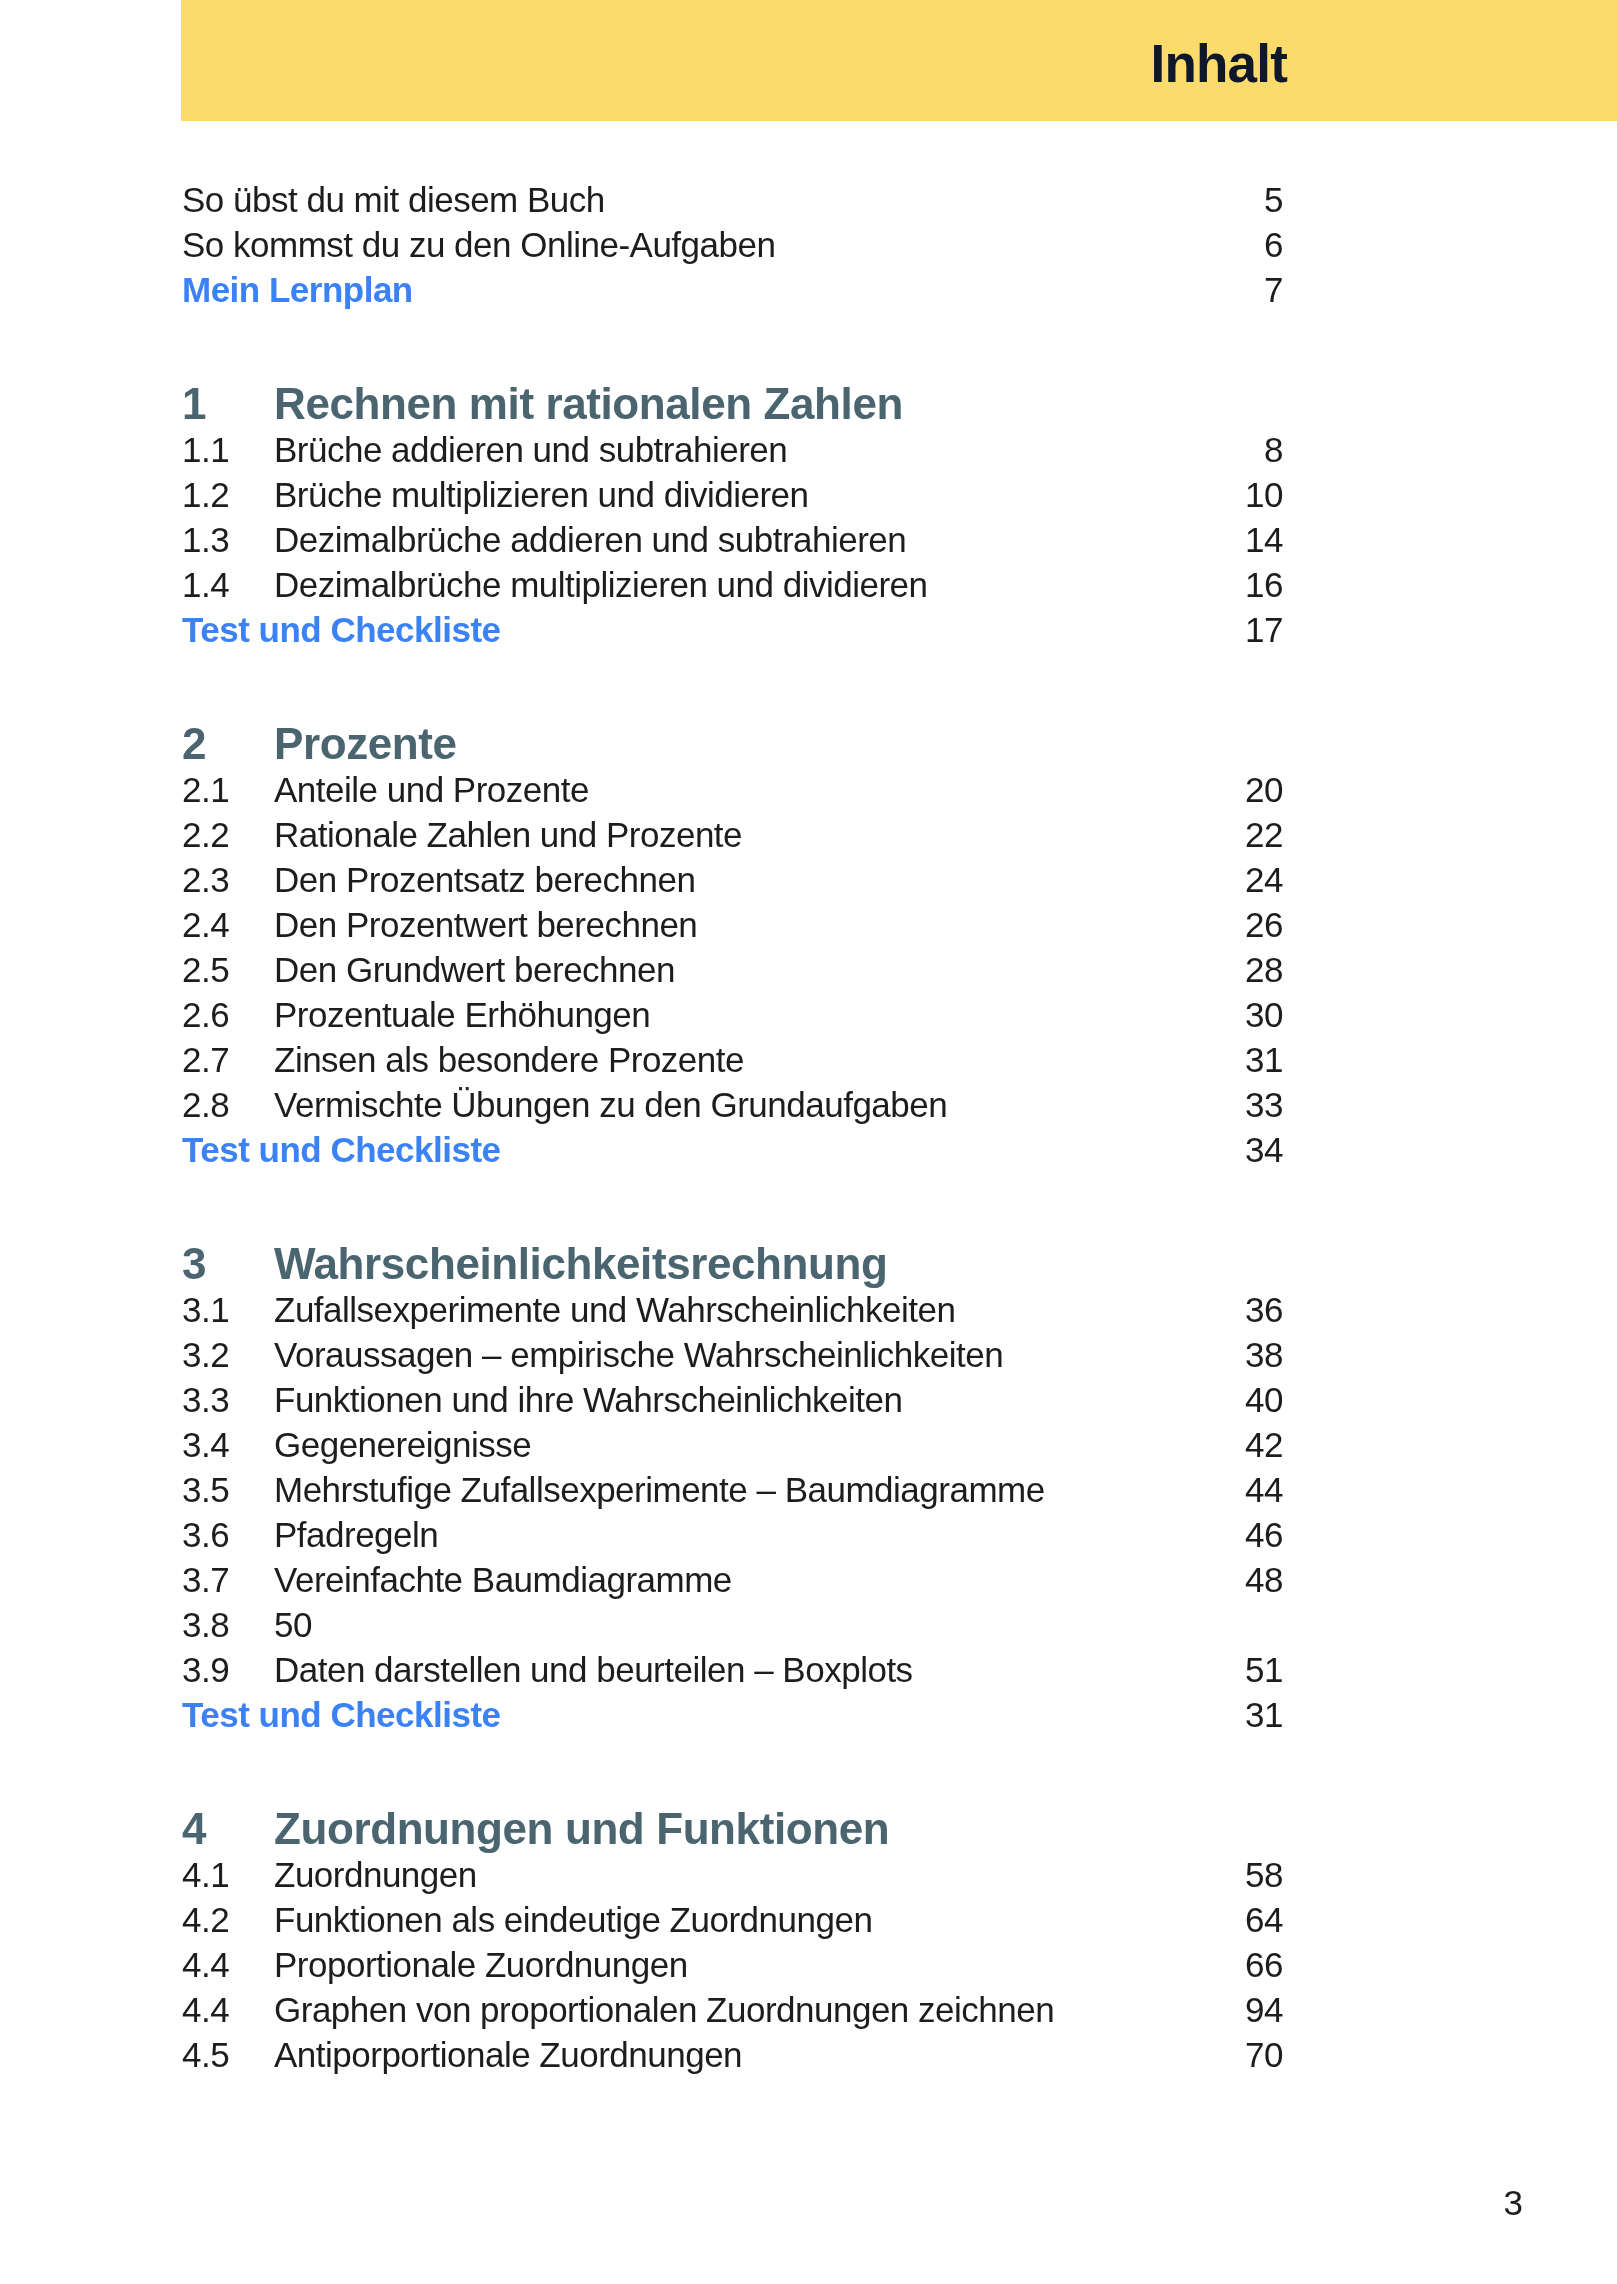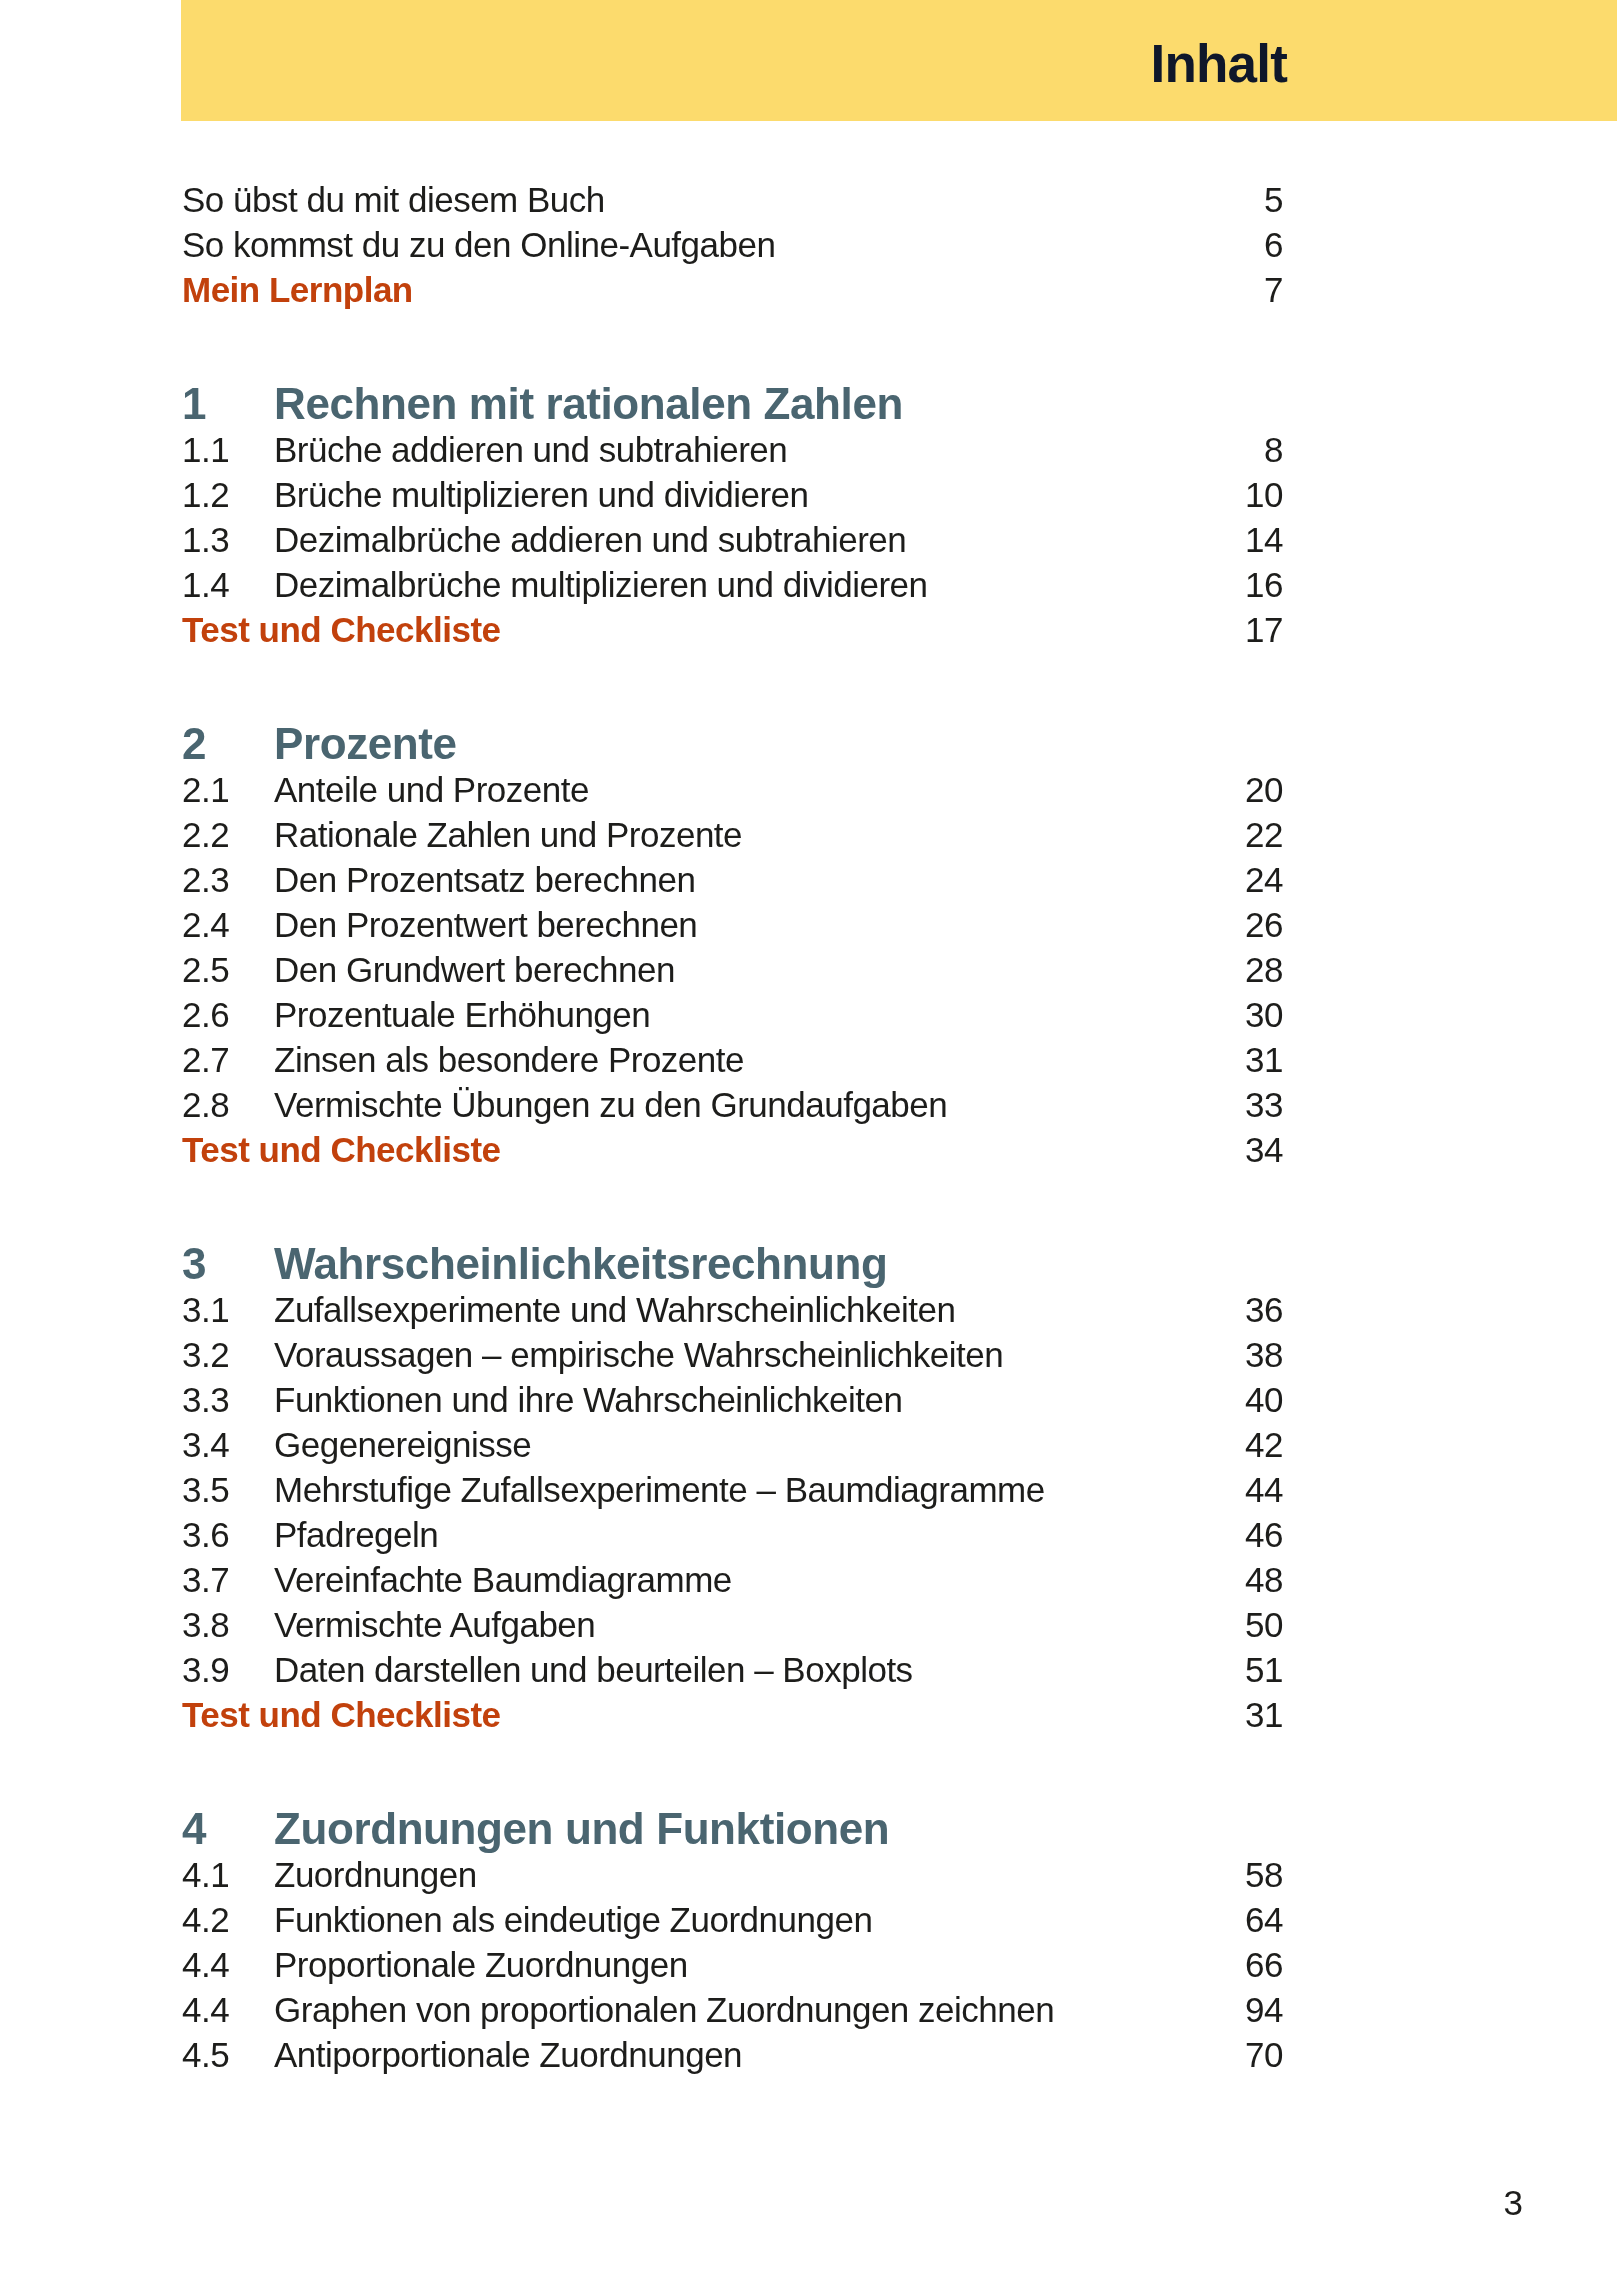--- a/index.html
+++ b/index.html
@@ -34,21 +34,21 @@
   }
   .heading .hnum{width:92px;flex:none;}
   .heading .htitle{flex:1;}
   .row{
     display:flex;height:45px;line-height:45px;
     font-size:35px;letter-spacing:-0.5px;white-space:nowrap;
   }
   .row .num{width:92px;flex:none;}
   .row .title{flex:1;}
   .row .pg{flex:none;text-align:right;}
-  .row.teal .title{color:#c2410c;font-weight:bold;}
+  .row.teal .title{color:#3b82f6;font-weight:bold;}
   
   .folio{
     position:absolute;top:2185px;right:95px;
     font-size:35px;line-height:1;color:#1d1d1b;
   }
 </style>
 </head>
 <body>
 
 <div class="page">
@@ -198,21 +198,20 @@
     <span class="title">Pfadregeln</span>
     <span class="pg">46</span>
   </div>
             <div class="row">
     <span class="num">3.7</span>
     <span class="title">Vereinfachte Baumdiagramme</span>
     <span class="pg">48</span>
   </div>
             <div class="row">
     <span class="num">3.8</span>
-    <span class="title">Vermischte Aufgaben</span>
     <span class="pg">50</span>
   </div>
             <div class="row">
     <span class="num">3.9</span>
     <span class="title">Daten darstellen und beurteilen – Boxplots</span>
     <span class="pg">51</span>
   </div>
             <div class="row nonum teal">
 
     <span class="title">Test und Checkliste</span>

